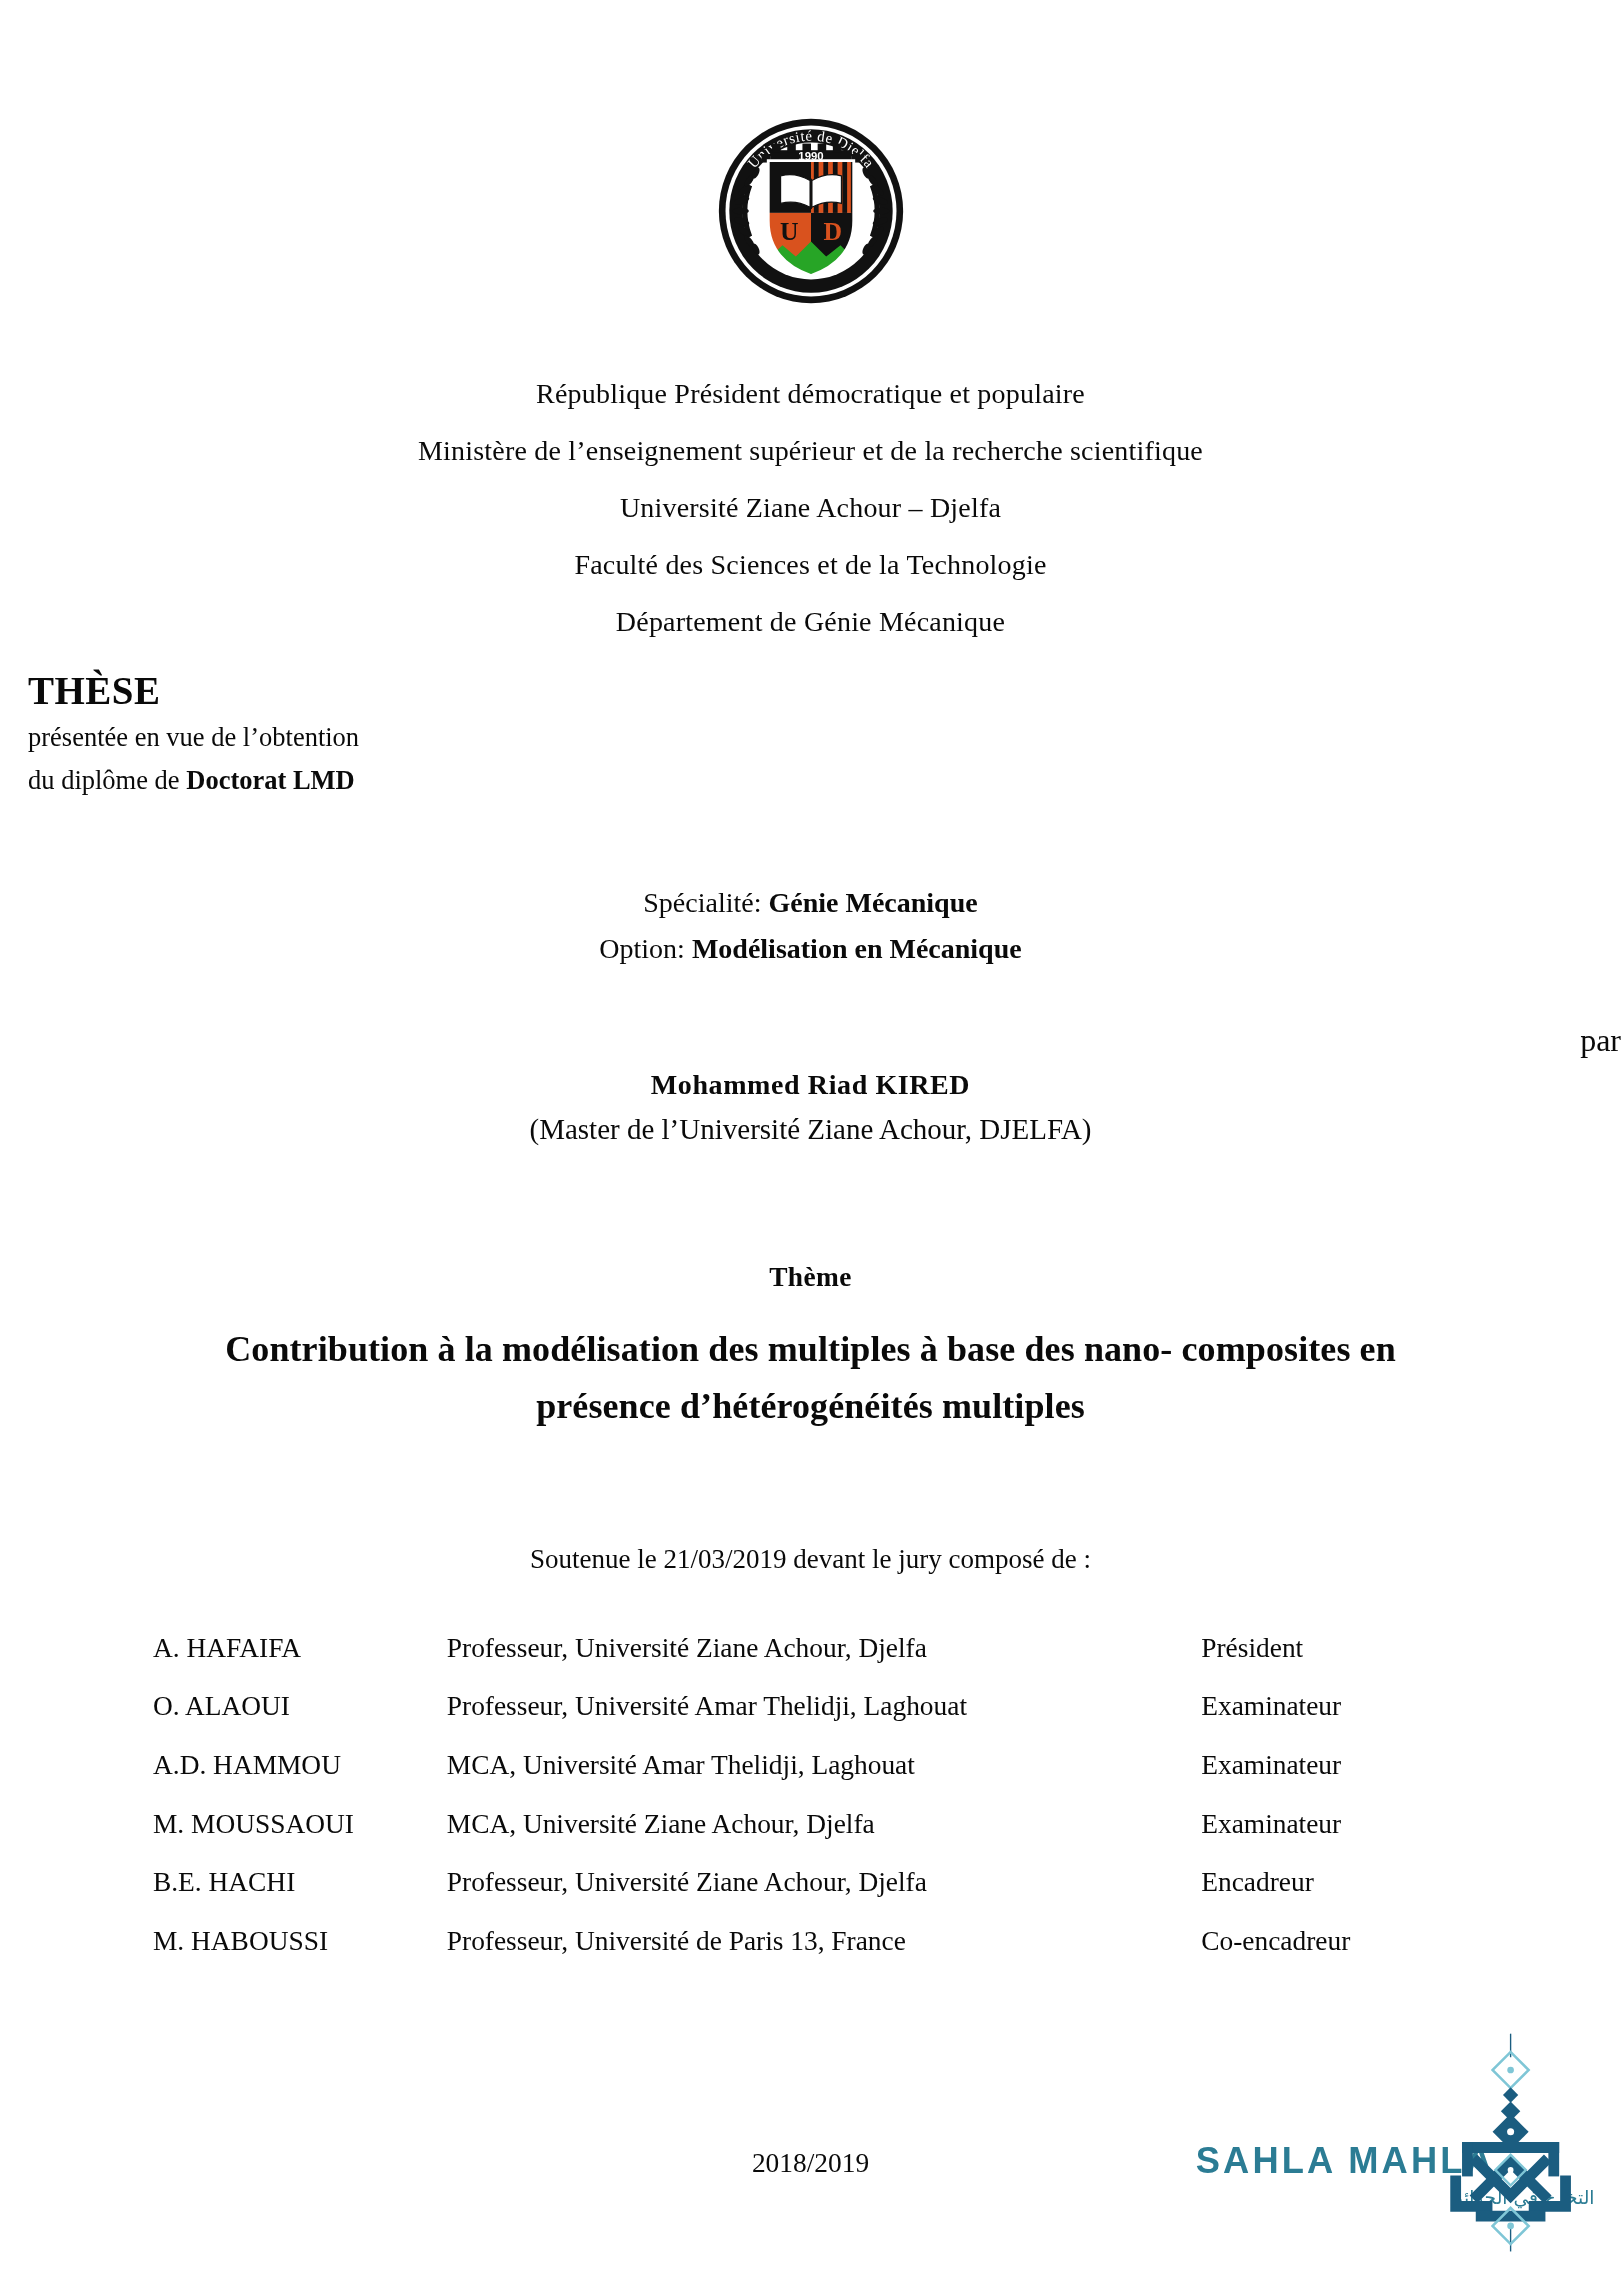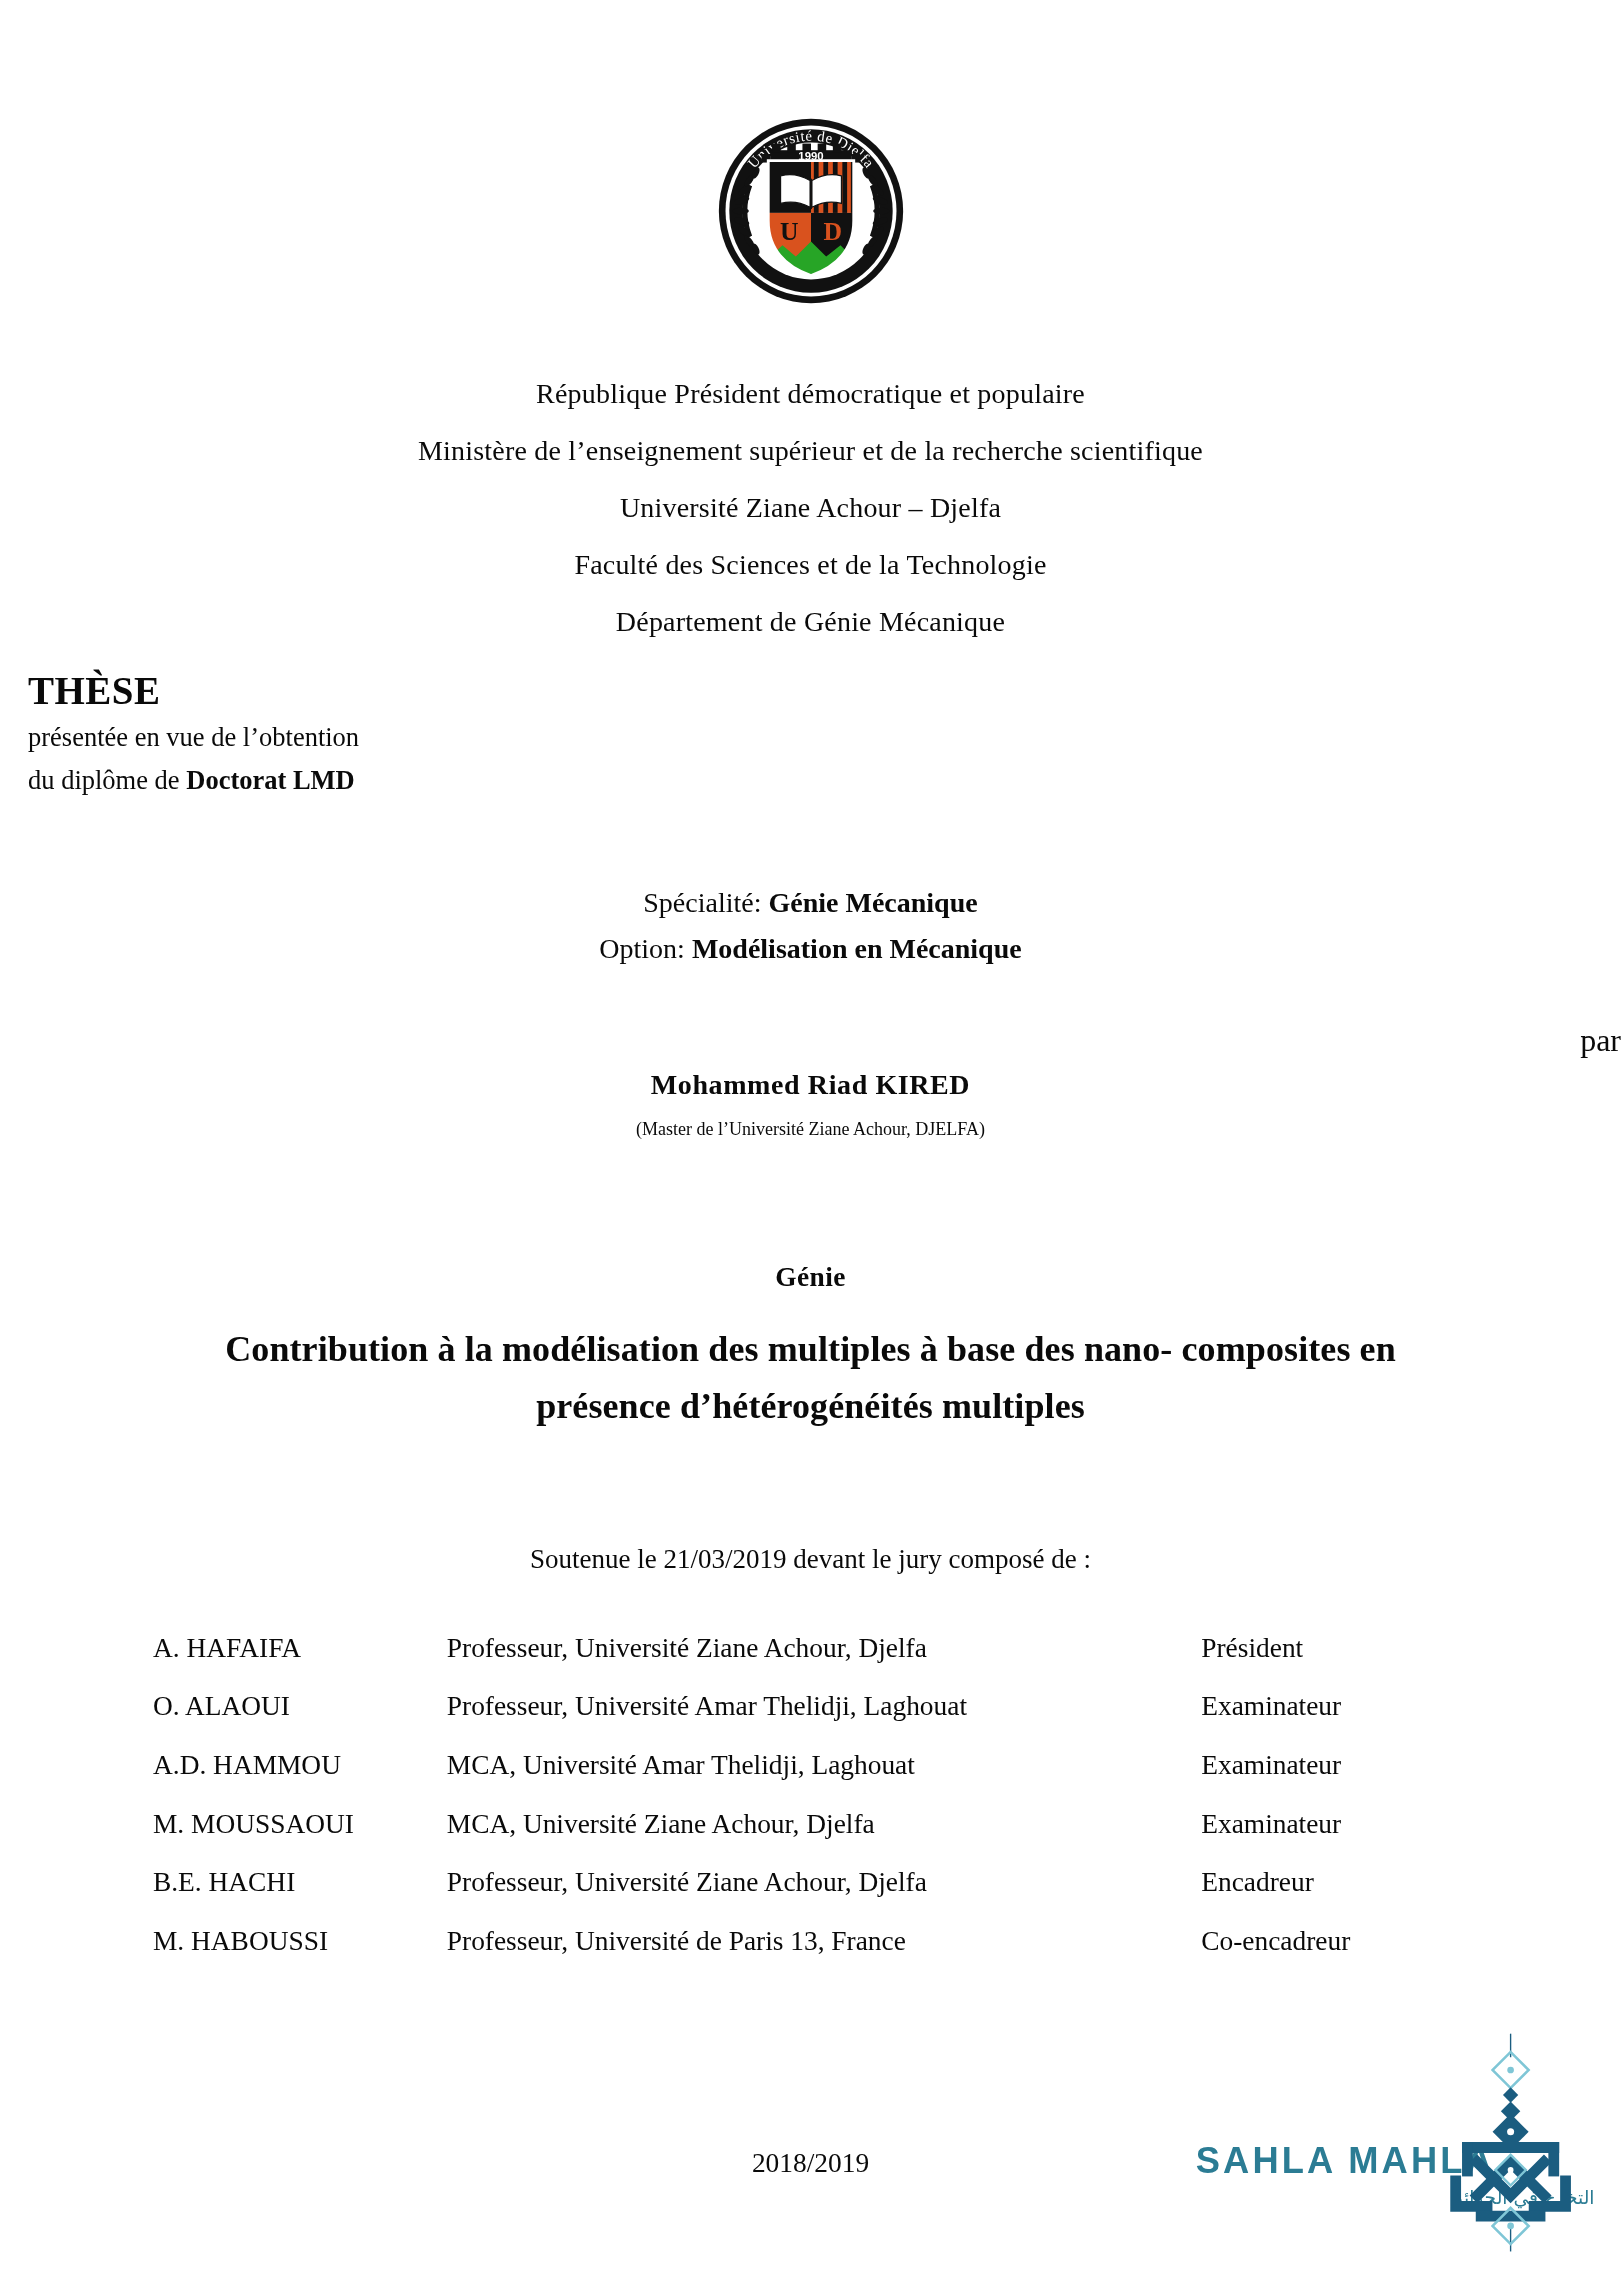--- a/index.html
+++ b/index.html
@@ -90,21 +90,21 @@
   
   .author-block {
     position: absolute;
     top: 1019px;
     left: 0;
     width: 100%;
     text-align: center;
   }
   .author-par  { font-size: 32px; line-height: 43px; text-align: right; }
   .author-name { font-size: 28px; font-weight: bold; line-height: 45px; letter-spacing: 0.6px; }
-  .author-deg  { font-size: 18px; line-height: 45px; }
+  .author-deg  { font-size: 29px; line-height: 45px; }
 
   
   .theme-label {
     position: absolute;
     top: 1262px;
     left: 0;
     width: 100%;
     text-align: center;
     font-size: 27.4px;
     font-weight: bold;
@@ -290,21 +290,21 @@
     <div class="spec-line"><span>Spécialité: </span><span class="b">Génie Mécanique</span></div>
     <div class="spec-line"><span>Option: </span><span class="b">Modélisation en Mécanique</span></div>
   </div>
 
   <div class="author-block">
     <div class="author-par">par</div>
     <div class="author-name">Mohammed Riad KIRED</div>
     <div class="author-deg">(Master de l’Université Ziane Achour, DJELFA)</div>
   </div>
 
-  <div class="theme-label">Génie</div>
+  <div class="theme-label">Thème</div>
   <div class="thesis-title">
     <span>Contribution à la modélisation des multiples à base  des nano-</span>
     <span>composites en présence d’hétérogénéités multiples</span>
   </div>
 
   <div class="jury-intro">Soutenue le 21/03/2019 devant le jury composé de :</div>
 
   <table class="jury-table">
     <tbody>
       <tr>

